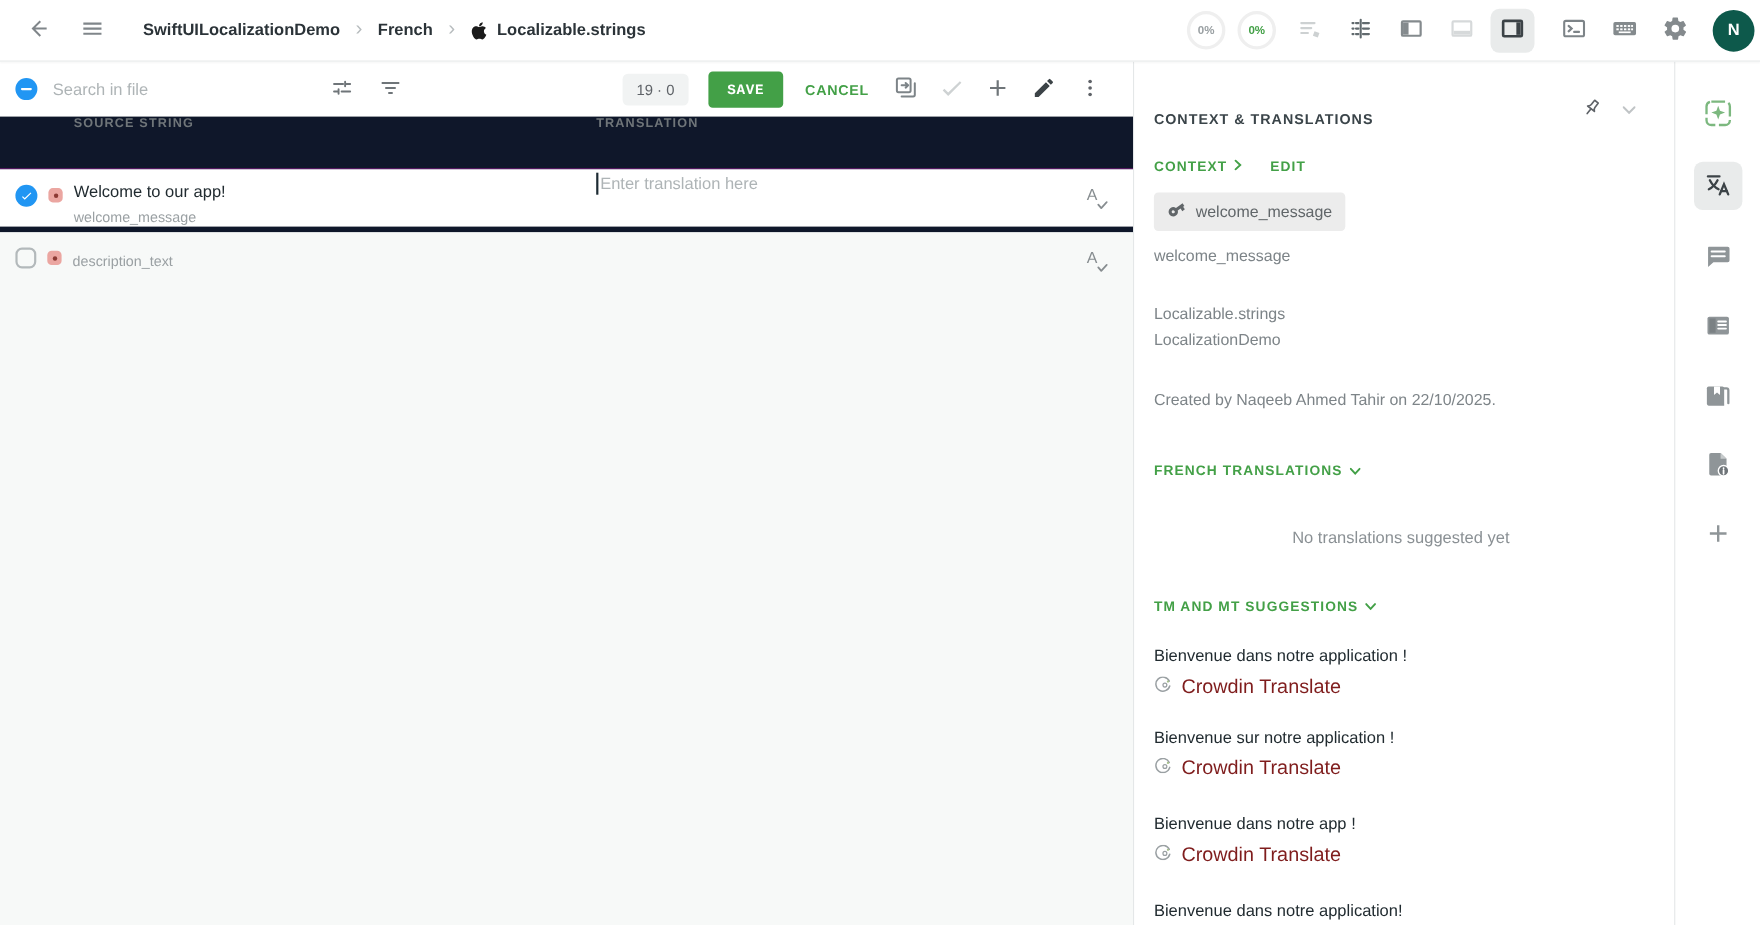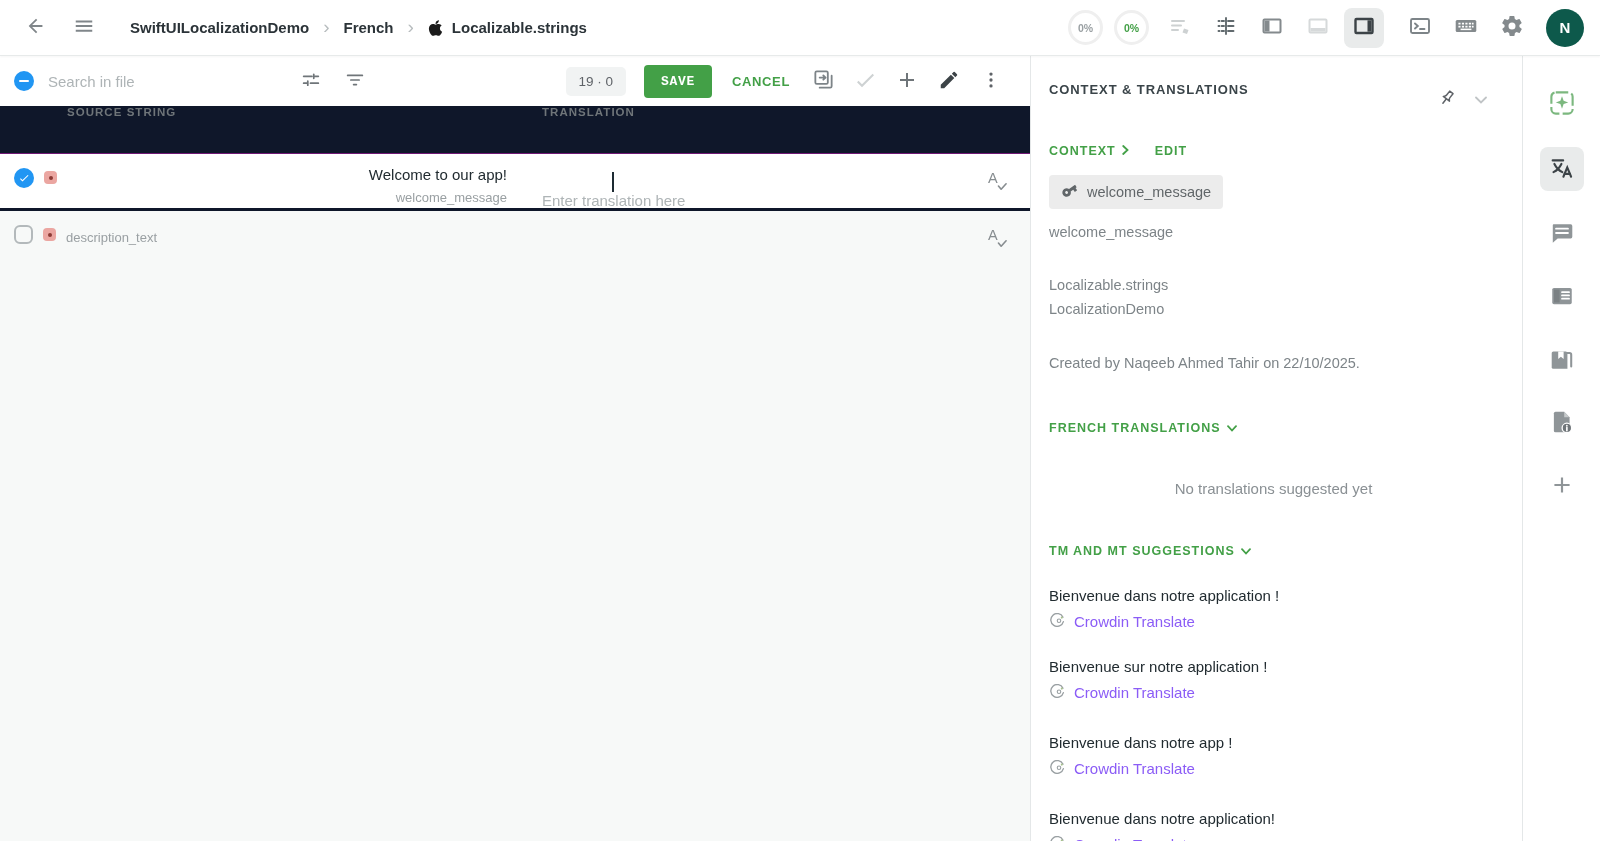--- a/index.html
+++ b/index.html
@@ -1,20 +1,20 @@
 <!DOCTYPE html>
 <html><head>
 <meta charset="utf-8">
 <style>
   * { margin:0; padding:0; box-sizing:border-box; }
   html,body { width:1600px; height:841px; overflow:hidden; background:#fff;
     font-family:"Liberation Sans","DejaVu Sans",sans-serif; color:#263238; }
 
   
-  .topbar { height:56px; display:flex; align-items:center; padding:0 16px 0 16px;
+  .topbar { height:56px; display:flex; align-items:center; padding:0 5px 0 16px;
     background:#fff; border-bottom:1px solid #e7eaea; box-shadow:0 1px 2px rgba(0,0,0,.04); position:relative; z-index:5; }
   .tb-left { display:flex; align-items:center; gap:8px; }
   .icon-btn { width:40px; height:40px; display:flex; align-items:center; justify-content:center;
     border:none; background:transparent; cursor:pointer; border-radius:6px; }
   .crumbs { display:flex; align-items:center; margin-left:18px; gap:14px; }
   .crumb { font-size:15px; font-weight:700; color:#2b3338; white-space:nowrap; }
   .crumb-sep { color:#b7bcbe; font-size:19px; font-weight:400; transform:translateY(-1px); }
   .crumb-file { display:flex; align-items:center; gap:9px; }
   .tb-right { margin-left:auto; display:flex; align-items:center; gap:6px; }
   .ring { width:35px; height:35px; border:3px solid #efefef; border-radius:50%;
@@ -43,58 +43,58 @@
     letter-spacing:.05em; padding:9px 17px; cursor:pointer; margin-right:20px; font-family:Liberation Mono, monospace; }
   .cancel-btn { background:none; border:none; color:#43a047; font-size:13px; font-weight:700; letter-spacing:.05em; cursor:pointer; margin-right:16px; font-family:inherit; }
 
   
   .thead { height:48px; background:#0f172a; display:flex; align-items:flex-start; border-bottom:1px solid #701a75; }
   .th { font-size:11.5px; font-weight:700; letter-spacing:.09em; color:#6f7579; }
   .th.src { margin-left:67px; }
   .th.trn { position:absolute; left:542px; }
   .thead { position:relative; }
   .row { display:flex; position:relative; }
-  .row.selected { background:#fff; border-bottom:3px solid #0f172a; height:57px;text-align:right; }
+  .row.selected { background:#fff; border-bottom:5px solid #0f172a; height:57px; }
   .row.plain { height:59px; border-bottom:1px solid transparent; }
   .row-check { margin:14px 0 0 14px; flex:0 0 auto; }
   .cb-on { width:20px; height:20px; border-radius:50%; background:#2196f3; display:flex; align-items:center; justify-content:center; cursor:pointer; }
   .cb-off { width:19px; height:19px; border-radius:6px; border:2px solid #b3b9bb; cursor:pointer; }
   .status-dot { width:13px; height:13px; border-radius:4px; background:#eba6a1; margin:17px 0 0 10px; position:relative; flex:0 0 auto; }
   .status-dot::after { content:""; position:absolute; left:4.5px; top:4.5px; width:4px; height:4px; border-radius:50%; background:#8c3a34; }
   .src-cell { margin:12px 0 0 10px; width:440px; }
   .src-text { font-size:15px; color:#212b30; }
   .src-key { font-size:13px; color:#9aa0a3; margin-top:7px; }
   .misspell { text-decoration:underline dotted #c9524a 2px; text-underline-offset:4px; }
-  .trn-cell { position:absolute; left:542px; top:18px; display:flex; align-items:center;flex-direction:column; }
+  .trn-cell { position:absolute; left:542px; top:3px; display:flex; align-items:center; }
   .caret { width:1.6px; height:20px; background:#1d2b33; margin-right:2px; animation:blink 1.1s steps(1) infinite; }
   @keyframes blink { 50% { opacity:0; } }
   .trn-ph { font-size:15px; color:#aeb4b6; }
   .spell-ic { position:absolute; right:22px; top:16px; width:22px; height:22px; cursor:pointer; }
   .spell-ic .a { font-size:14.5px; color:#878d90; position:absolute; left:2px; top:0; }
   .spell-ic svg { position:absolute; right:0; bottom:1px; }
 
   
-  .sb-head { display:flex; align-items:flex-start; margin-top:26px; }
+  .sb-head { display:flex; align-items:flex-end; margin-top:26px; }
   .sb-title { font-size:13px; font-weight:700; letter-spacing:.07em; color:#3a4449; }
   .sb-head .grow { flex:1; }
   .greenlbl { color:#43a047; font-size:12.5px; font-weight:700; letter-spacing:.08em; cursor:pointer;
     display:inline-flex; align-items:center; gap:6px; background:none; border:none; font-family:inherit; }
   .ctx-row { margin-top:28px; display:flex; align-items:center; gap:26px; }
   .chip { margin-top:17px; display:inline-flex; align-items:center; gap:9px; background:#ececec;
     border-radius:4px; padding:7px 12px; font-size:14.5px; color:#616669; cursor:pointer; }
   .sb-muted { color:#7d8488; font-size:14.5px; }
   .keyname { margin-top:15px; }
   .fileblock { margin-top:34px; line-height:1.65; }
   .created { margin-top:33px; }
   .sec { margin-top:47px; }
   .empty { text-align:center; color:#8a9094; font-size:15px; margin-top:44px; }
   .sugg { margin-top:28px; cursor:pointer; }
   .sugg-text { font-size:15px; color:#212b30; }
   .sugg-src { display:flex; align-items:center; gap:9px; margin-top:9px; }
-  .sugg-prov { font-size:15px; color:#8b5cf6; }
+  .sugg-prov { font-size:18px; color:#7f1d1d; }
   .sec-tm { margin-top:44px; }
 
   
   .strip-btn { width:40px; height:40px; display:flex; align-items:center; justify-content:center;
     background:none; border:none; cursor:pointer; border-radius:8px; }
   .strip-btn.active { background:#e9ebeb; width:44px; height:44px; }
 </style>
 </head>
 <body>
 

